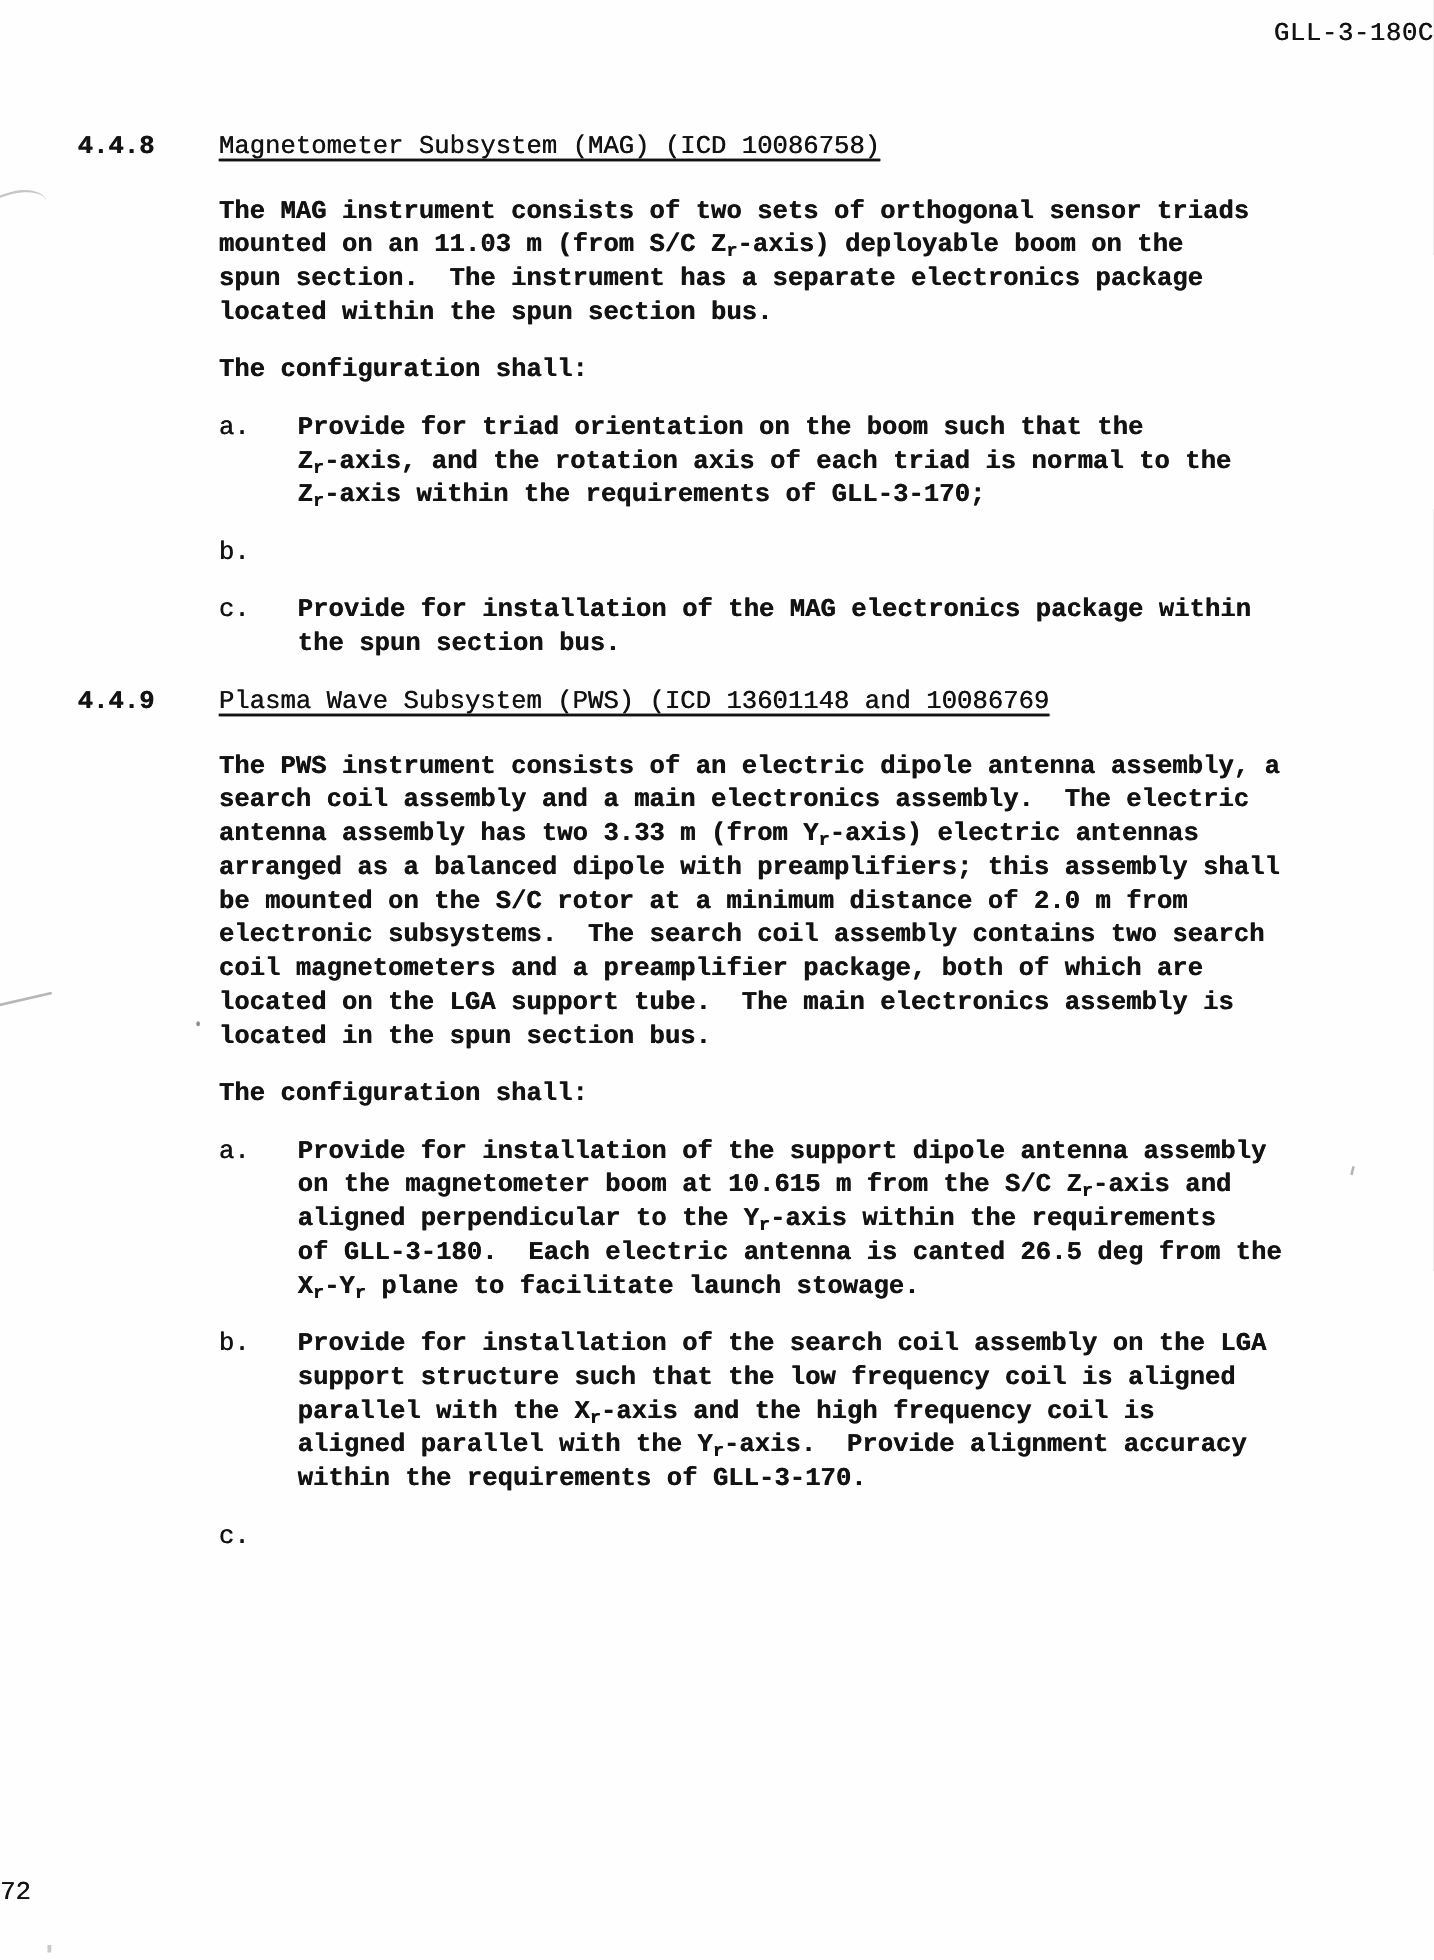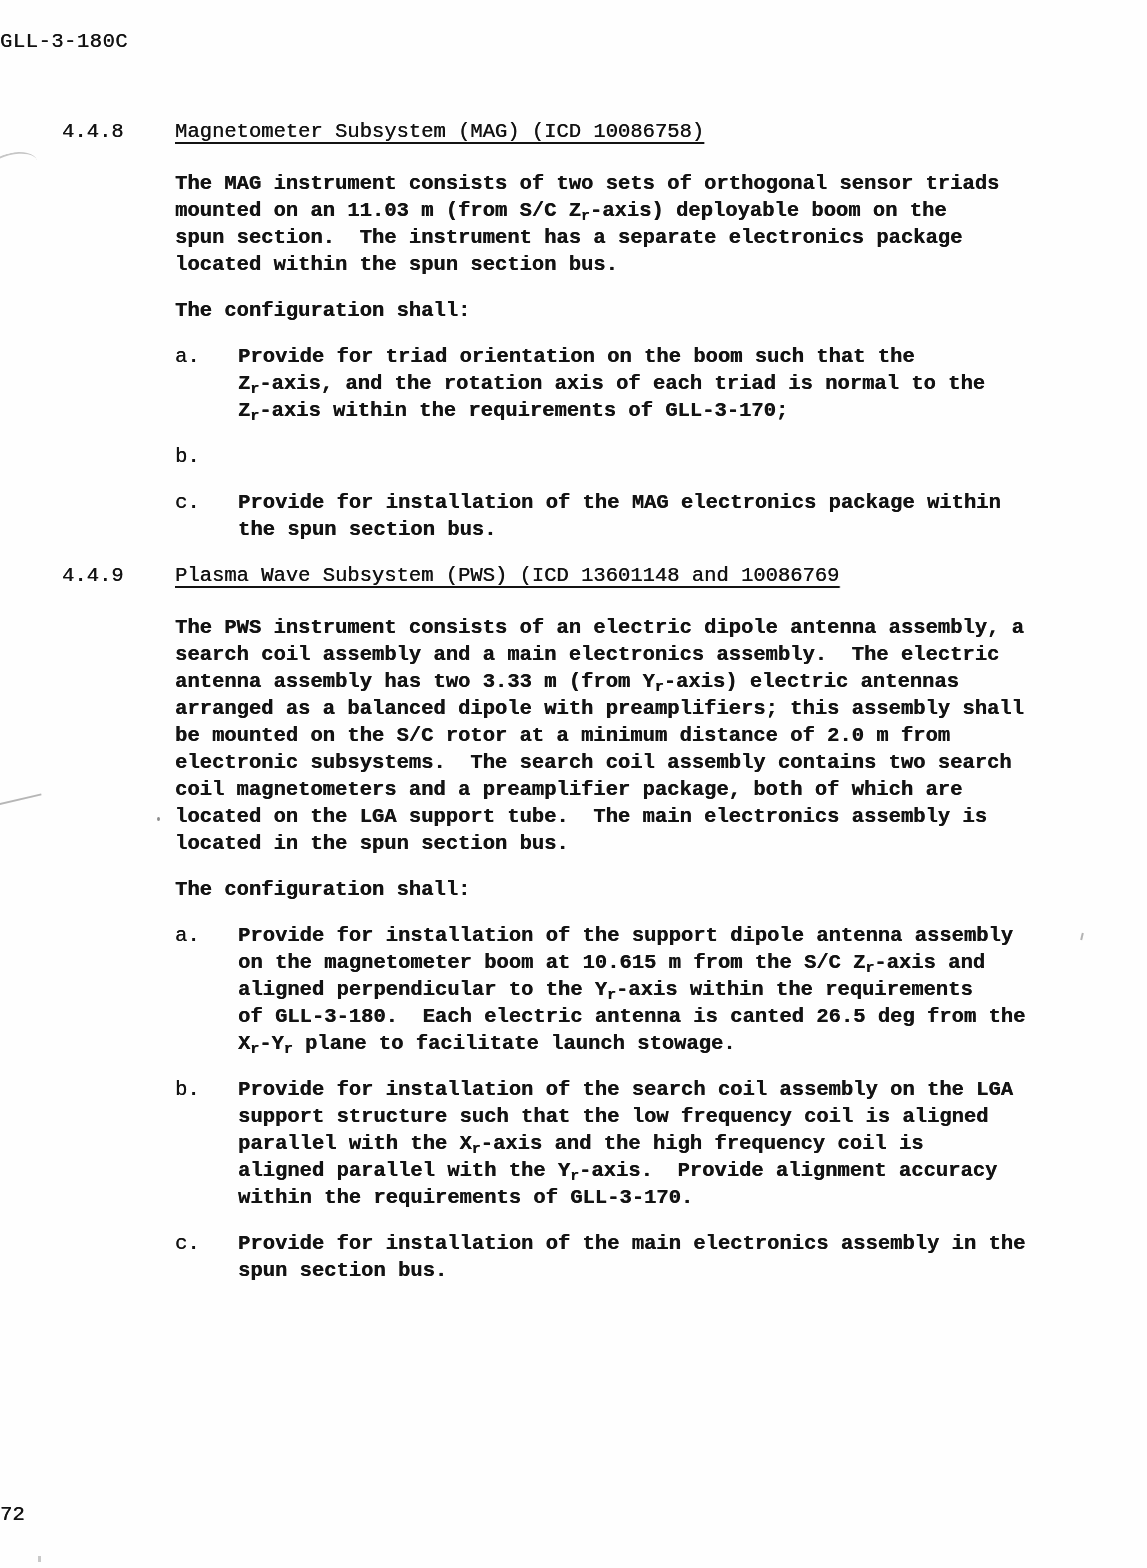--- a/index.html
+++ b/index.html
@@ -16,37 +16,38 @@
     overflow: hidden;
     font-family: "Liberation Mono", "DejaVu Sans Mono", monospace;
     font-size: 20.5px;
     line-height: 27px;
     font-weight: 400;
     color: #131313;
     
     text-shadow: 0.35px 0 0 currentColor;
   }
   .doc-header {
-    padding-top: 28px;
-    text-align: left;
+    padding-top: 14px;
+    text-align: right;
     letter-spacing: 0.5px;
   }
   .doc-body {
     margin-top: 63px;
     padding-left: 62px;
     padding-right: 40px;
   }
   .doc-section { }
   .sec-head {
     display: flex;
     margin-bottom: 25px;
   }
   .sec-num {
     flex: none;
     width: 113px;
+    font-weight: bold;
   }
   .sec-title {
     text-decoration: underline;
     text-decoration-thickness: 2px;
     text-underline-offset: 5px;
   }
   .para, .item {
     margin-left: 113px;
     margin-bottom: 19px;
   }
@@ -186,24 +187,20 @@
           <div class="item-text">
             <div class="line">Provide for installation of the search coil assembly on the LGA</div>
             <div class="line">support structure such that the low frequency coil is aligned</div>
             <div class="line">parallel with the X<sub>r</sub>-axis and the high frequency coil is</div>
             <div class="line">aligned parallel with the Y<sub>r</sub>-axis.  Provide alignment accuracy</div>
             <div class="line">within the requirements of GLL-3-170.</div>
           </div>
         </div>
         <div class="item">
           <span class="item-label">c.</span>
-          <div class="item-text">
-            <div class="line">Provide for installation of the main electronics assembly in the</div>
-            <div class="line">spun section bus.</div>
-          </div>
         </div>
       </section>
     </main>
 
   <div class="page-number">72</div>
 
   <div class="artifact artifact-curve"></div>
   <div class="artifact artifact-slash"></div>
   <div class="artifact artifact-dot"></div>
   <div class="artifact artifact-tick"></div>

